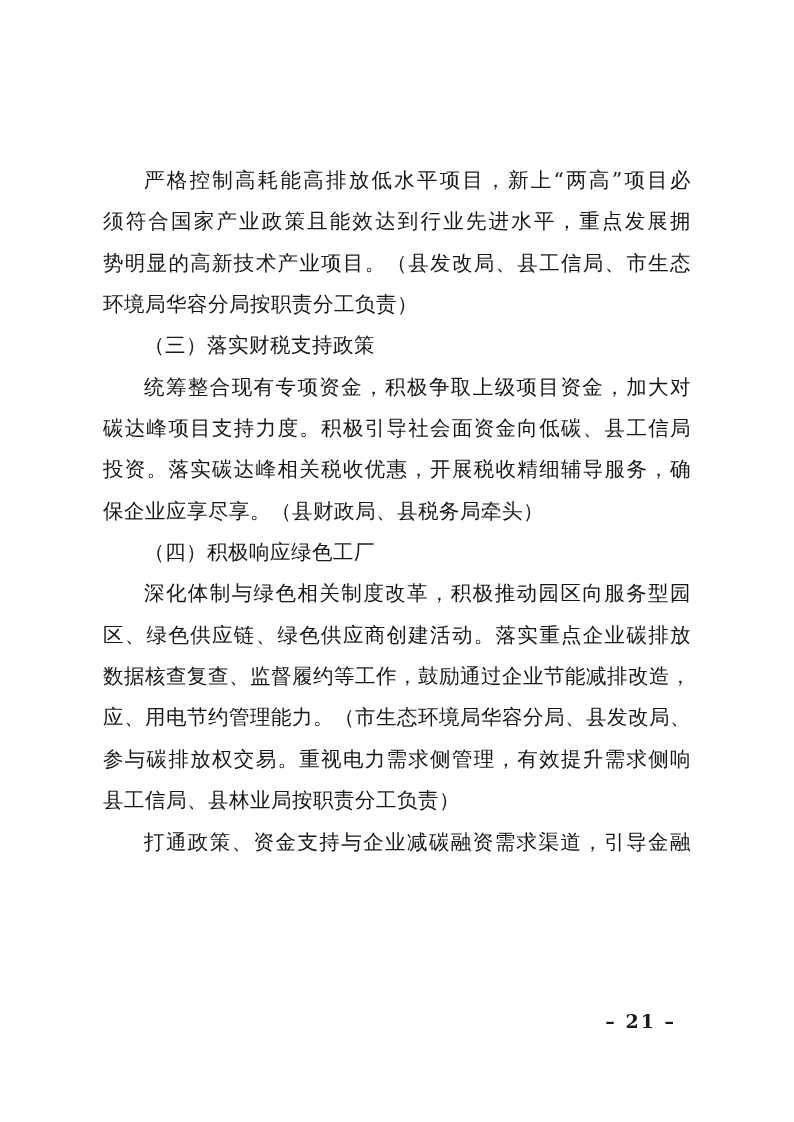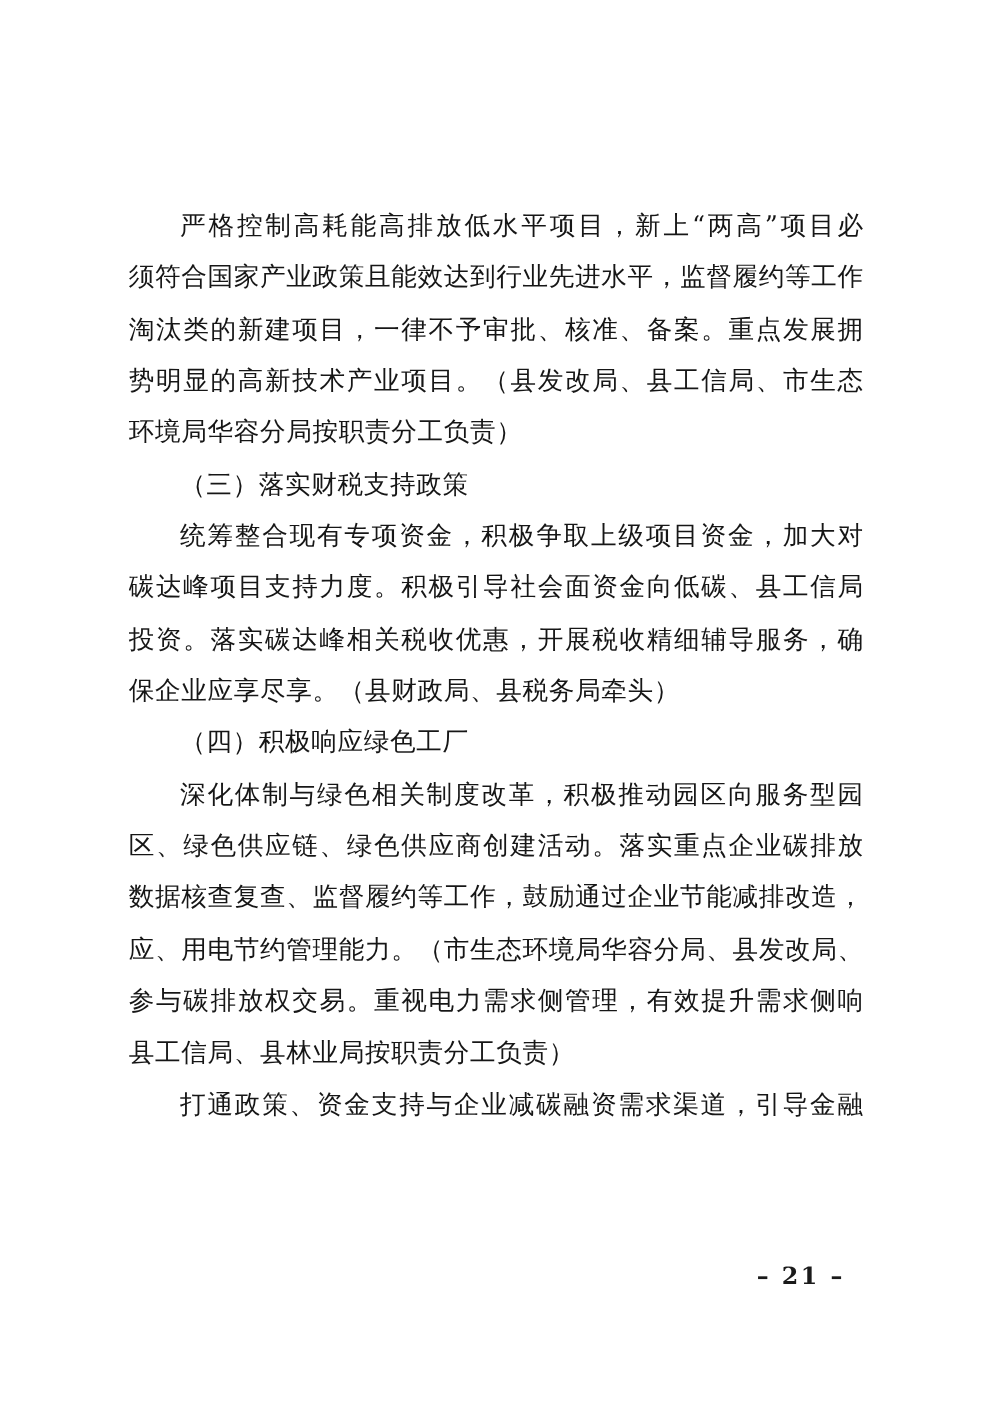--- a/index.html
+++ b/index.html
@@ -59,22 +59,21 @@
     color: #1a1a1a;
     font-weight: bold;
   }
 </style>
 </head>
 <body>
 
 <div class="doc-page">
   <div class="doc-body">
       <div class="line indent justify">严格控制高耗能高排放低水平项目，新上“两高”项目必</div>
-      <div class="line justify">须符合国家产业政策且能效达到行业先进水平，监督履约等工作</div>
-      <div class="line justify">淘汰类的新建项目，一律不予审批、核准、备案。重点发展拥</div>
+      <div class="line justify">须符合国家产业政策且能效达到行业先进水平，重点发展拥</div>
       <div class="line justify">势明显的高新技术产业项目。（县发改局、县工信局、市生态</div>
       <div class="line">环境局华容分局按职责分工负责）</div>
       <div class="line heading indent">（三）落实财税支持政策</div>
       <div class="line indent justify">统筹整合现有专项资金，积极争取上级项目资金，加大对</div>
       <div class="line justify">碳达峰项目支持力度。积极引导社会面资金向低碳、县工信局</div>
       <div class="line justify">投资。落实碳达峰相关税收优惠，开展税收精细辅导服务，确</div>
       <div class="line">保企业应享尽享。（县财政局、县税务局牵头）</div>
       <div class="line heading indent">（四）积极响应绿色工厂</div>
       <div class="line indent justify">深化体制与绿色相关制度改革，积极推动园区向服务型园</div>
       <div class="line justify">区、绿色供应链、绿色供应商创建活动。落实重点企业碳排放</div>

